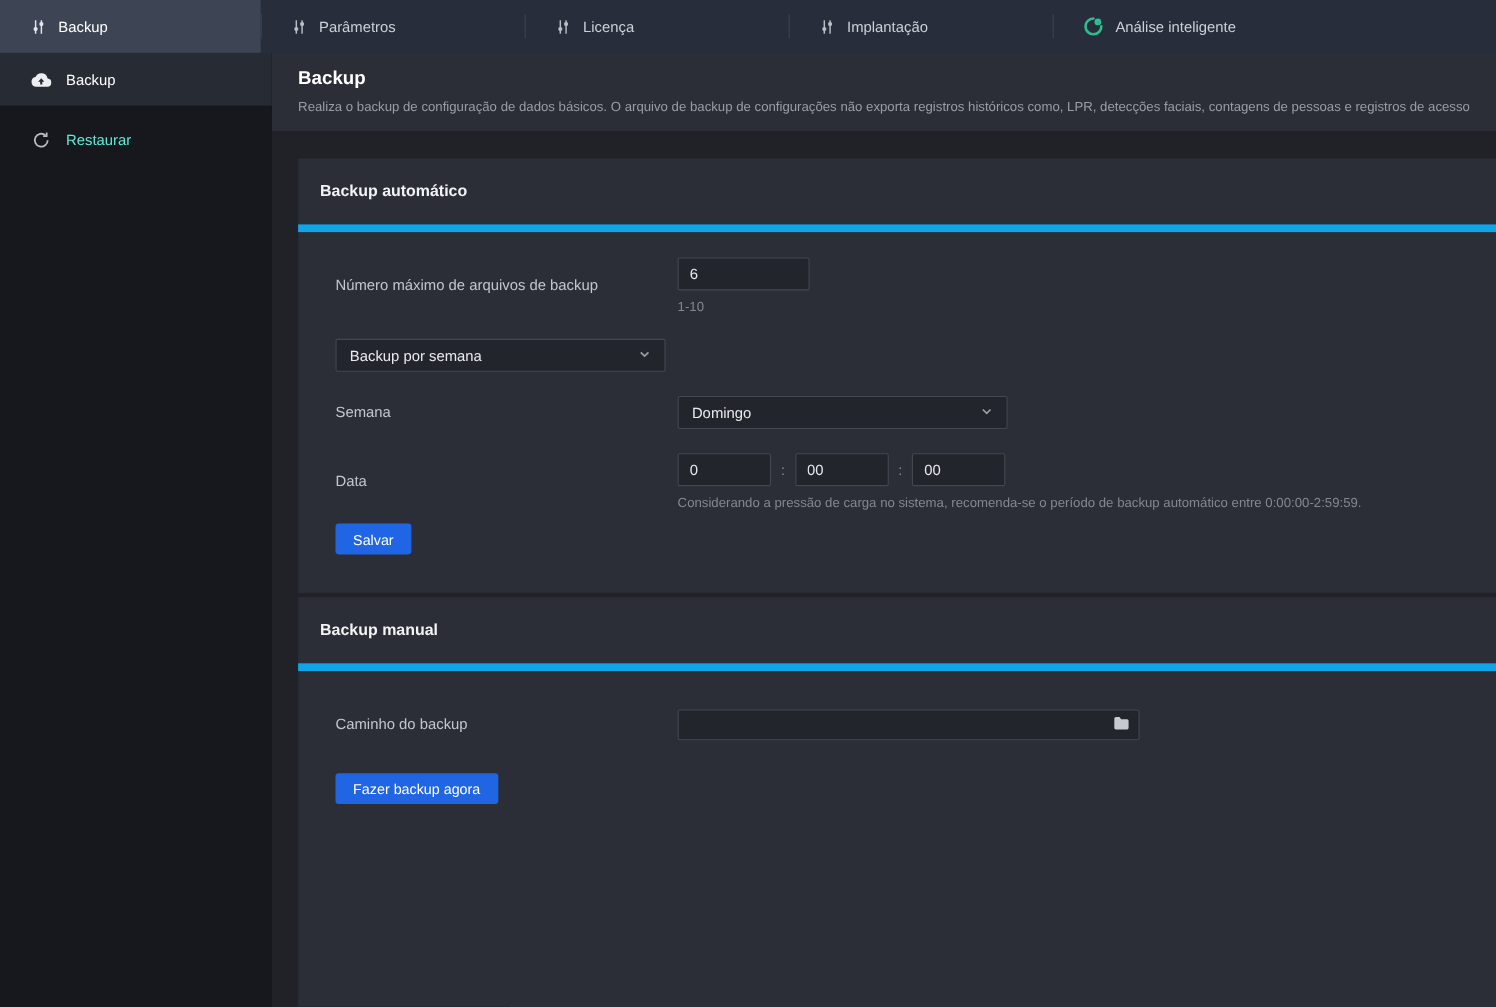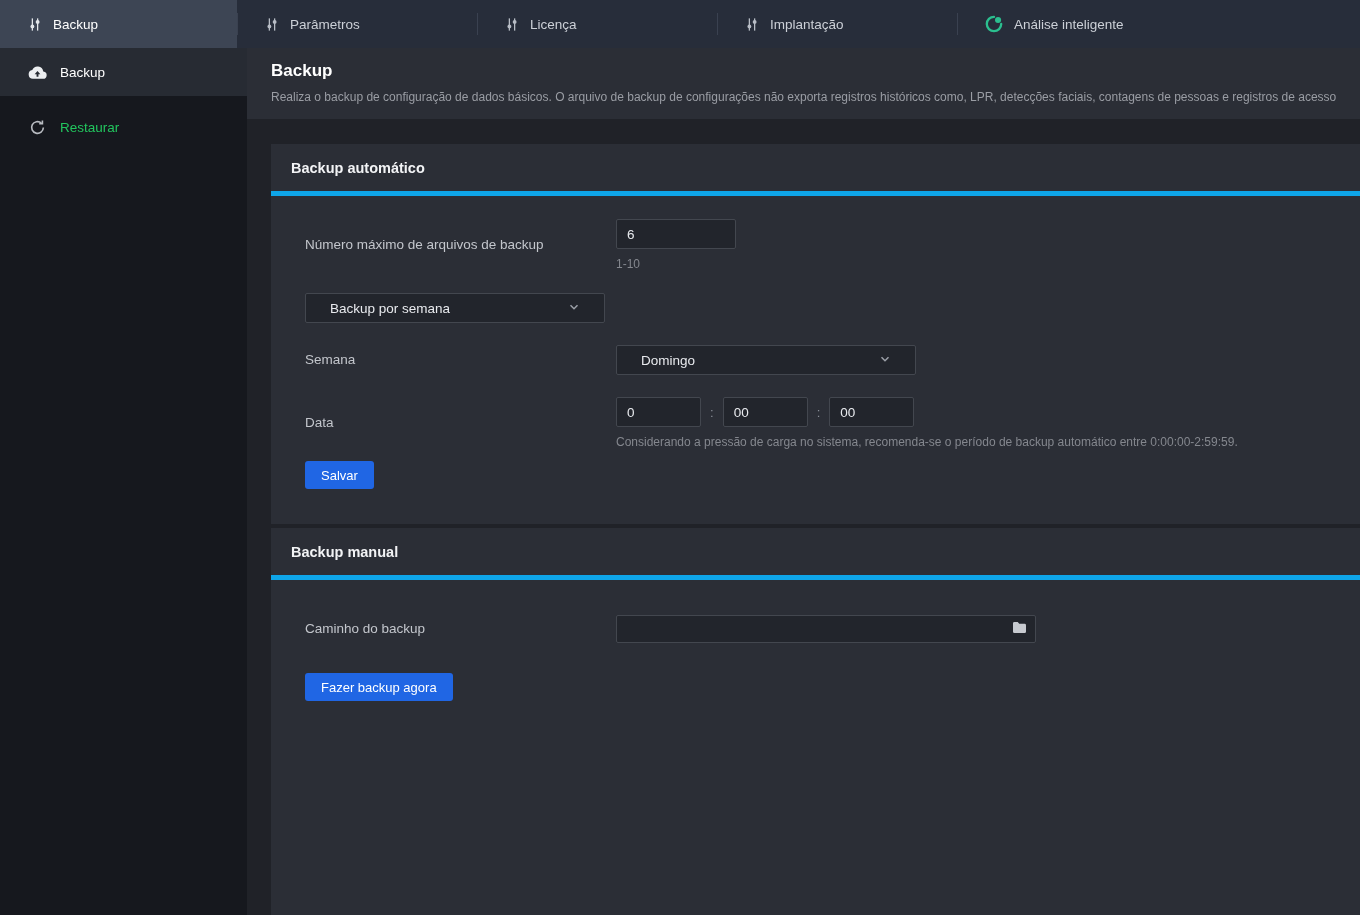--- a/index.html
+++ b/index.html
@@ -42,21 +42,21 @@
   .tab .tab-icon { display: flex; align-items: center; }
 
   
   .sidebar {
     position: fixed; top: 48px; left: 0; bottom: 0; width: 247px;
     background: #16181e;
     z-index: 20;
   }
   .side-item {
     height: 48px; display: flex; align-items: center; gap: 13px;
-    padding-left: 27px; color: #22c55e; cursor: pointer;
+    padding-left: 27px; color: #5eead4; cursor: pointer;
     margin-bottom: 7px;
   }
   .side-item.active { background: #272b33; color: #ffffff; }
   .side-item .side-icon { display: flex; align-items: center; width: 20px; justify-content: center; }
 
   
   .main {
     position: absolute; top: 48px; left: 247px; right: 0; bottom: 0;
     background: #202228;
     display: flex; flex-direction: column;
@@ -70,24 +70,24 @@
     font-size: 12px; color: #9a9da4;
     white-space: nowrap; overflow: hidden;
   }
   .card {
     background: #2b2e36;
     margin-left: 24px;
   }
   .card-1 { margin-top: 25px; }
   .card-2 { margin-top: 4px; flex: 1; }
   .card-header {
-    height: 52px; display: flex; align-items: center;
+    height: 67px; display: flex; align-items: center;
     padding-left: 20px;
     font-size: 14.5px; font-weight: bold; color: #f2f3f5;
-    border-bottom: 5px solid #0ea5e9;
+    border-bottom: 7px solid #0ea5e9;
   }
   .card-body { padding: 23px 24px 35px 34px; }
   .card-2 .card-body { padding-top: 34px; }
 
   .form-row { display: flex; align-items: center; margin-bottom: 22px; }
   .form-label {
     width: 311px; flex: 0 0 311px;
     color: #c3c6cc; font-size: 13.5px; line-height: 30px;
   }
   .form-control { display: flex; flex-direction: column; }
@@ -98,21 +98,21 @@
     padding: 0 10px; outline: none;
     font-family: "Liberation Sans", "DejaVu Sans", sans-serif;
   }
   .input-small { width: 120px; }
   .hint { font-size: 12px; color: #84878e; margin-top: 8px; }
 
   .select-box {
     width: 300px; height: 30px; background: #22252c;
     border: 1px solid #43474f; border-radius: 2px;
     display: flex; align-items: center; justify-content: space-between;
-    padding: 0 24px; color: #e8eaee; cursor: pointer;
+    padding: 0 12px; color: #e8eaee; cursor: pointer;
   }
 
   .time-row { display: flex; align-items: center; gap: 9px; }
   .time-input { width: 85px; }
   .time-colon { color: #8a8f98; font-size: 13px; }
 
   .btn {
     display: inline-flex; align-items: center; justify-content: center;
     height: 28px; padding: 0 16px;
     background: #2066e4; color: #ffffff; font-size: 13px;

